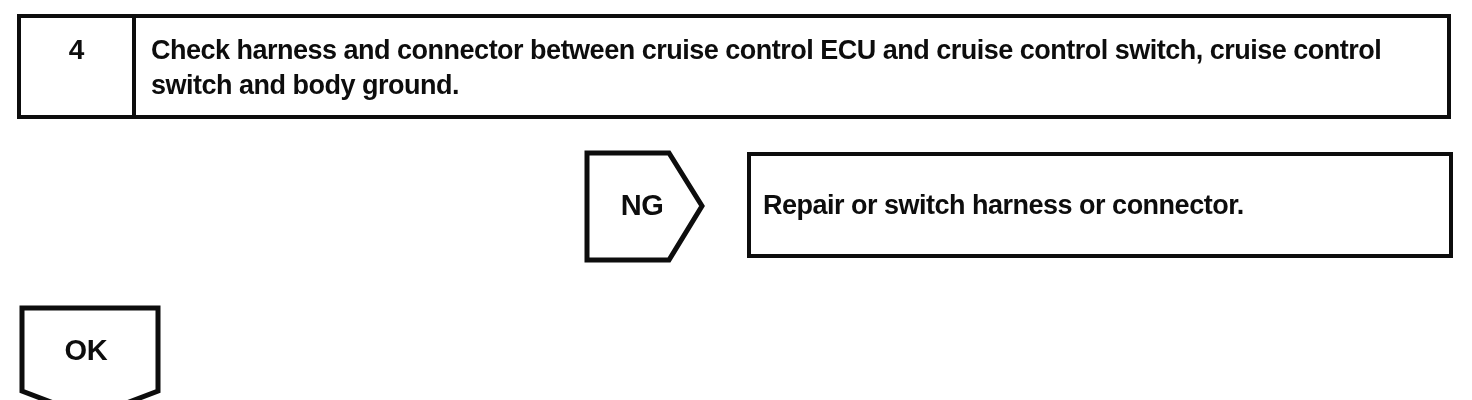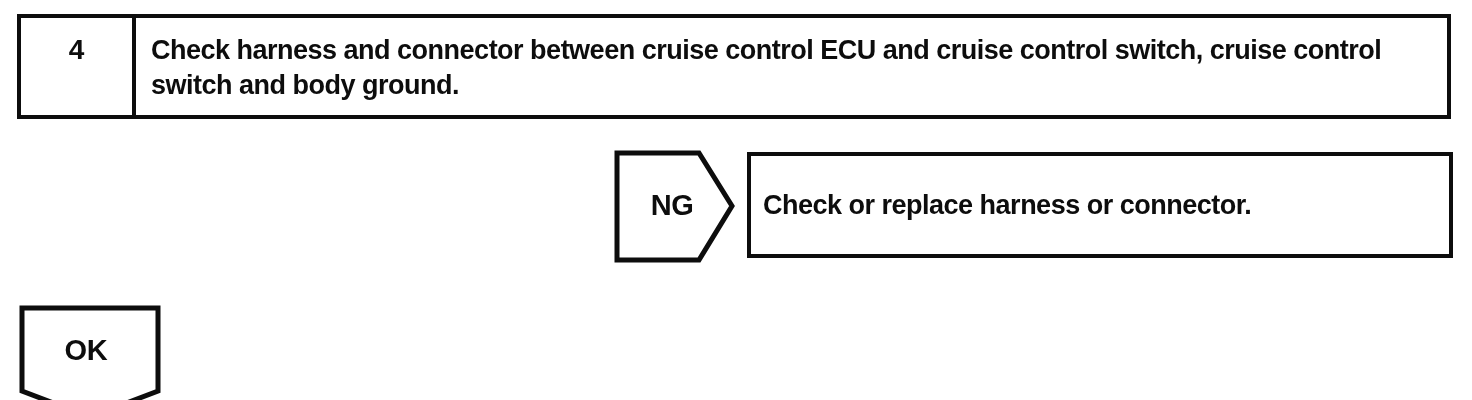--- a/index.html
+++ b/index.html
@@ -43,21 +43,21 @@
     padding: 15px 14px 12px 15px;
     font-size: 27px;
     line-height: 35px;
     font-weight: 700;
     letter-spacing: -0.5px;
   }
 
   
   .ng-shape {
     position: absolute;
-    left: 614px; top: 150px;
+    left: 584px; top: 150px;
     width: 122px; height: 113px;
   }
   .ng-shape svg { display: block; width: 100%; height: 100%; }
   .ng-label {
     position: absolute;
     left: 0; top: 0;
     width: 116px; height: 110px;
     display: flex;
     align-items: center;
     justify-content: center;
@@ -113,21 +113,21 @@
   </div>
 
   <div class="ng-shape">
     <svg viewBox="0 0 122 113">
       <polygon points="3,3 85,3 118,56 85,110 3,110" fill="#ffffff" stroke="#0d0d0d" stroke-width="5" stroke-linejoin="miter"></polygon>
     </svg>
     <div class="ng-label">NG</div>
   </div>
 
   <div class="ng-action-box">
-    <span>Check or replace harness or connector.</span>
+    <span>Repair or switch harness or connector.</span>
   </div>
 
   <div class="ok-shape">
     <svg viewBox="0 0 142 116">
       <polygon points="3,3 139,3 139,86 71,112 3,86" fill="#ffffff" stroke="#0d0d0d" stroke-width="5" stroke-linejoin="miter"></polygon>
     </svg>
     <div class="ok-label">OK</div>
   </div>
 
 </div>

